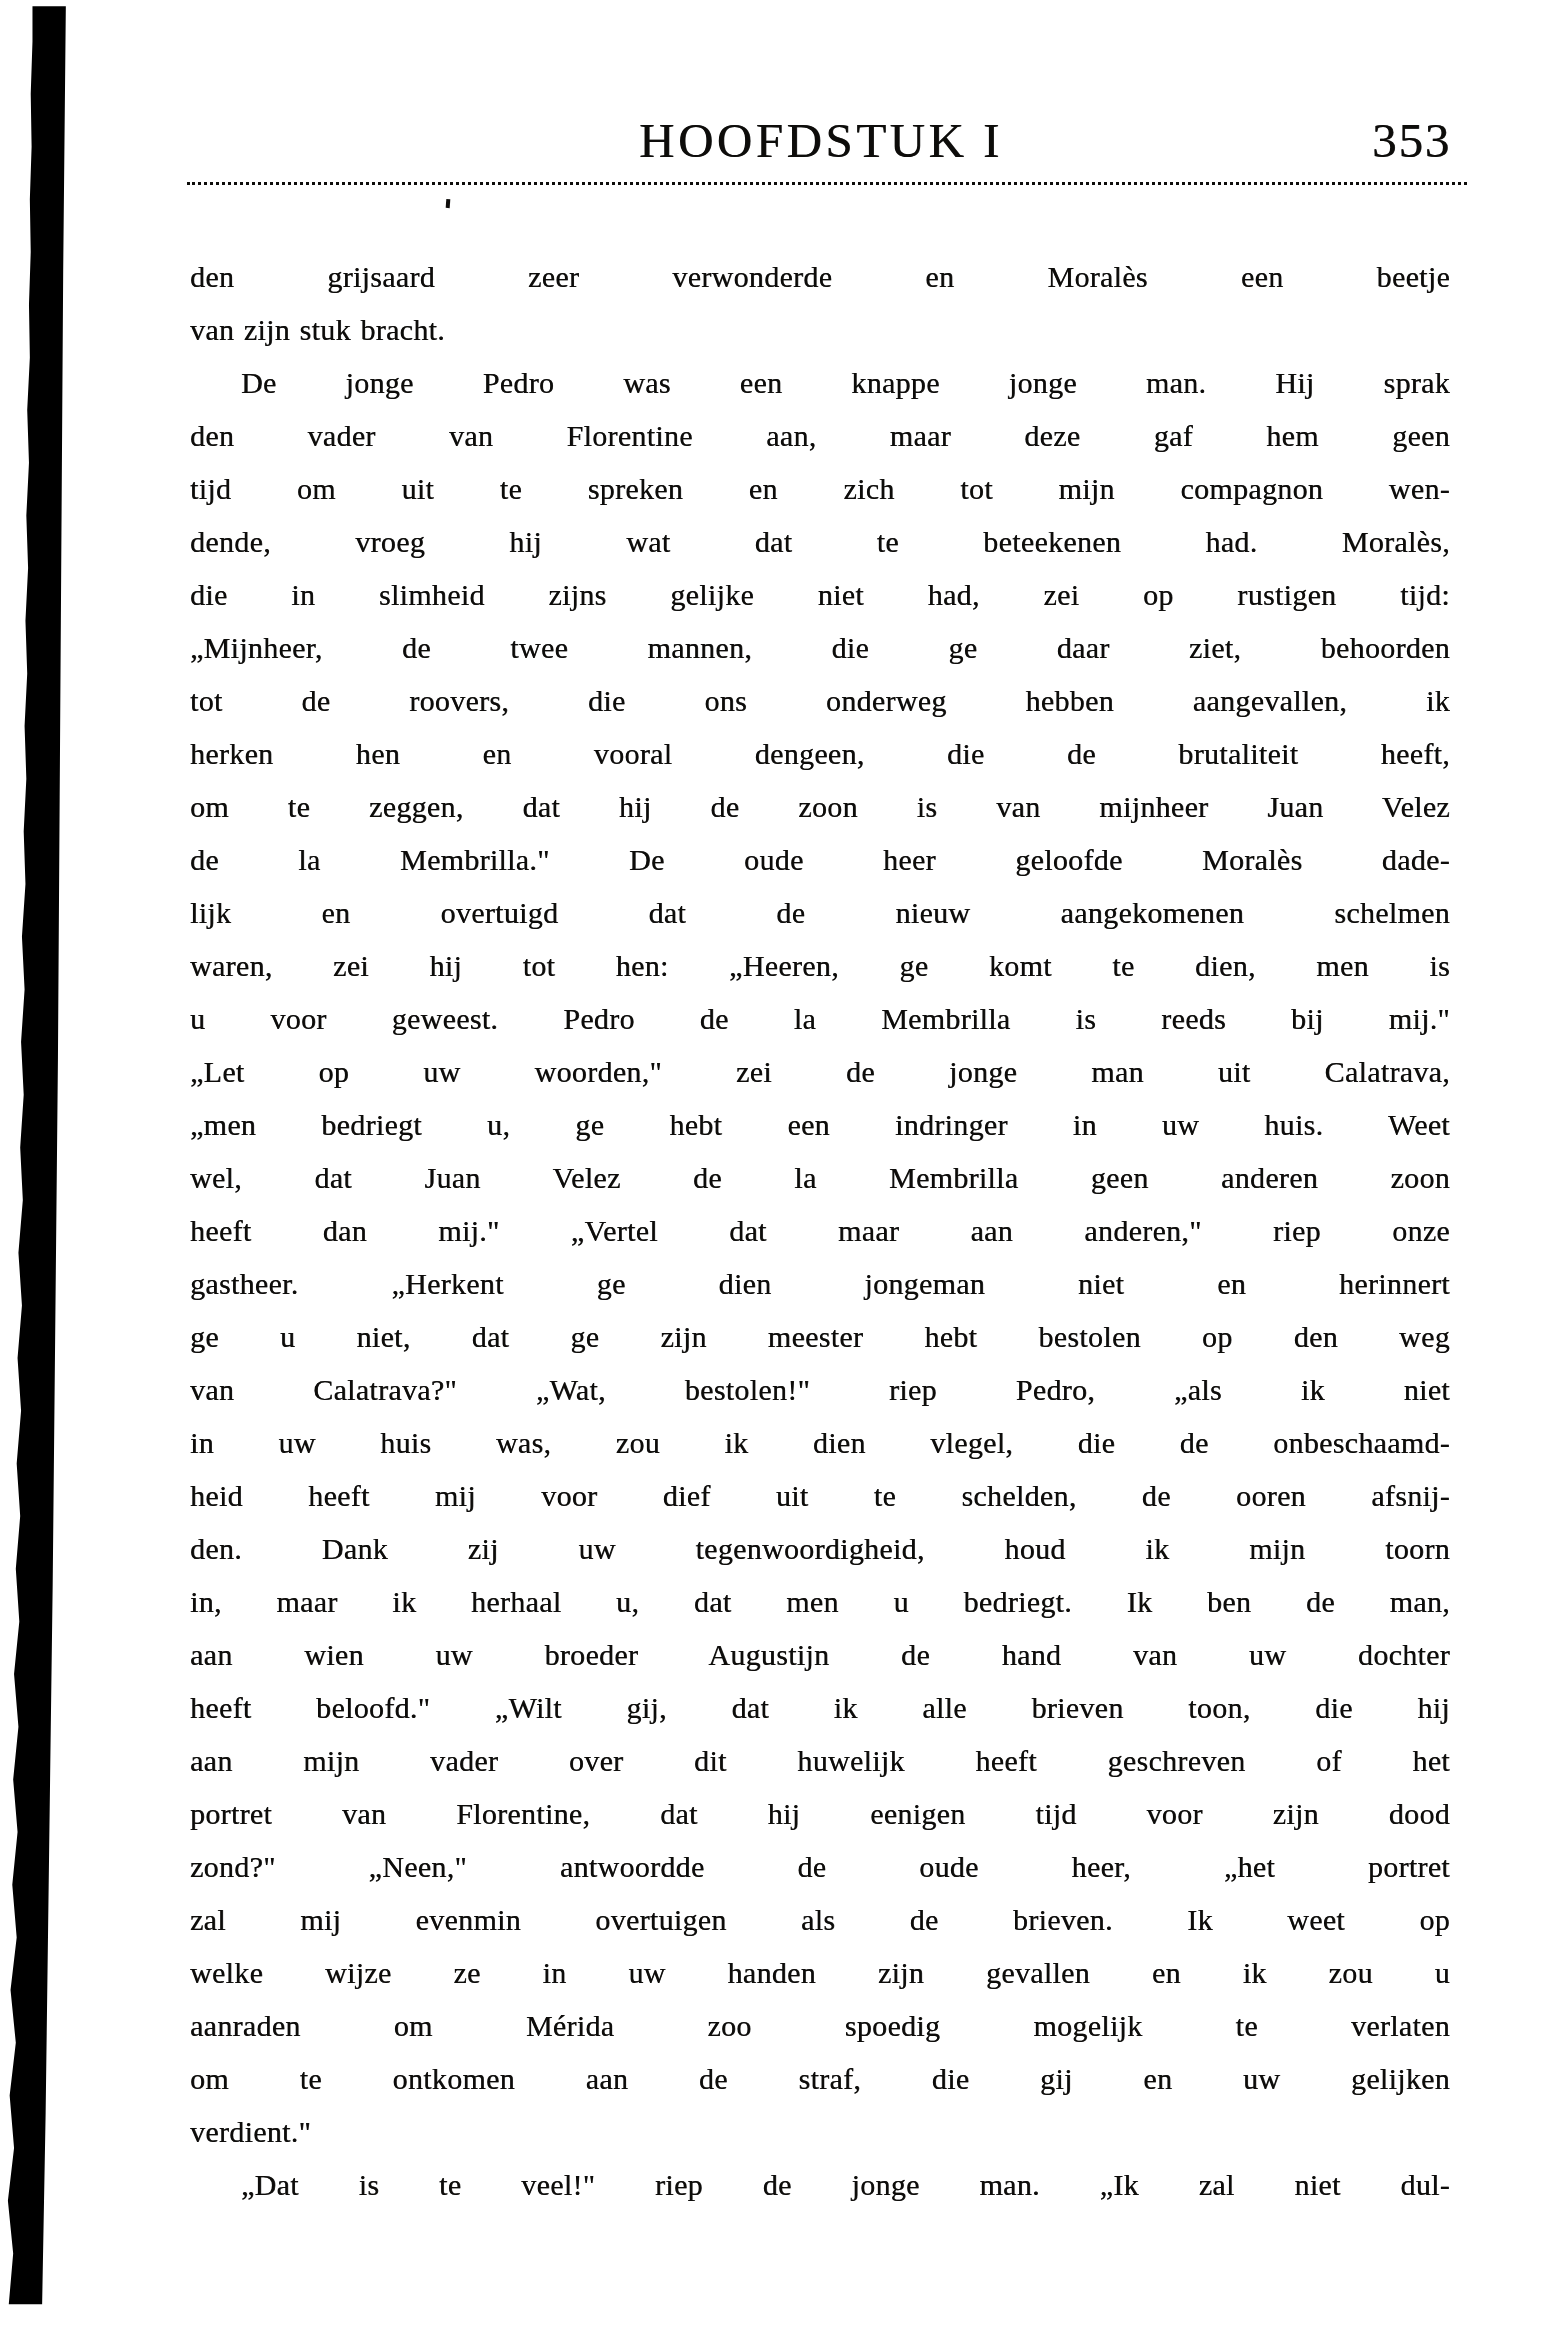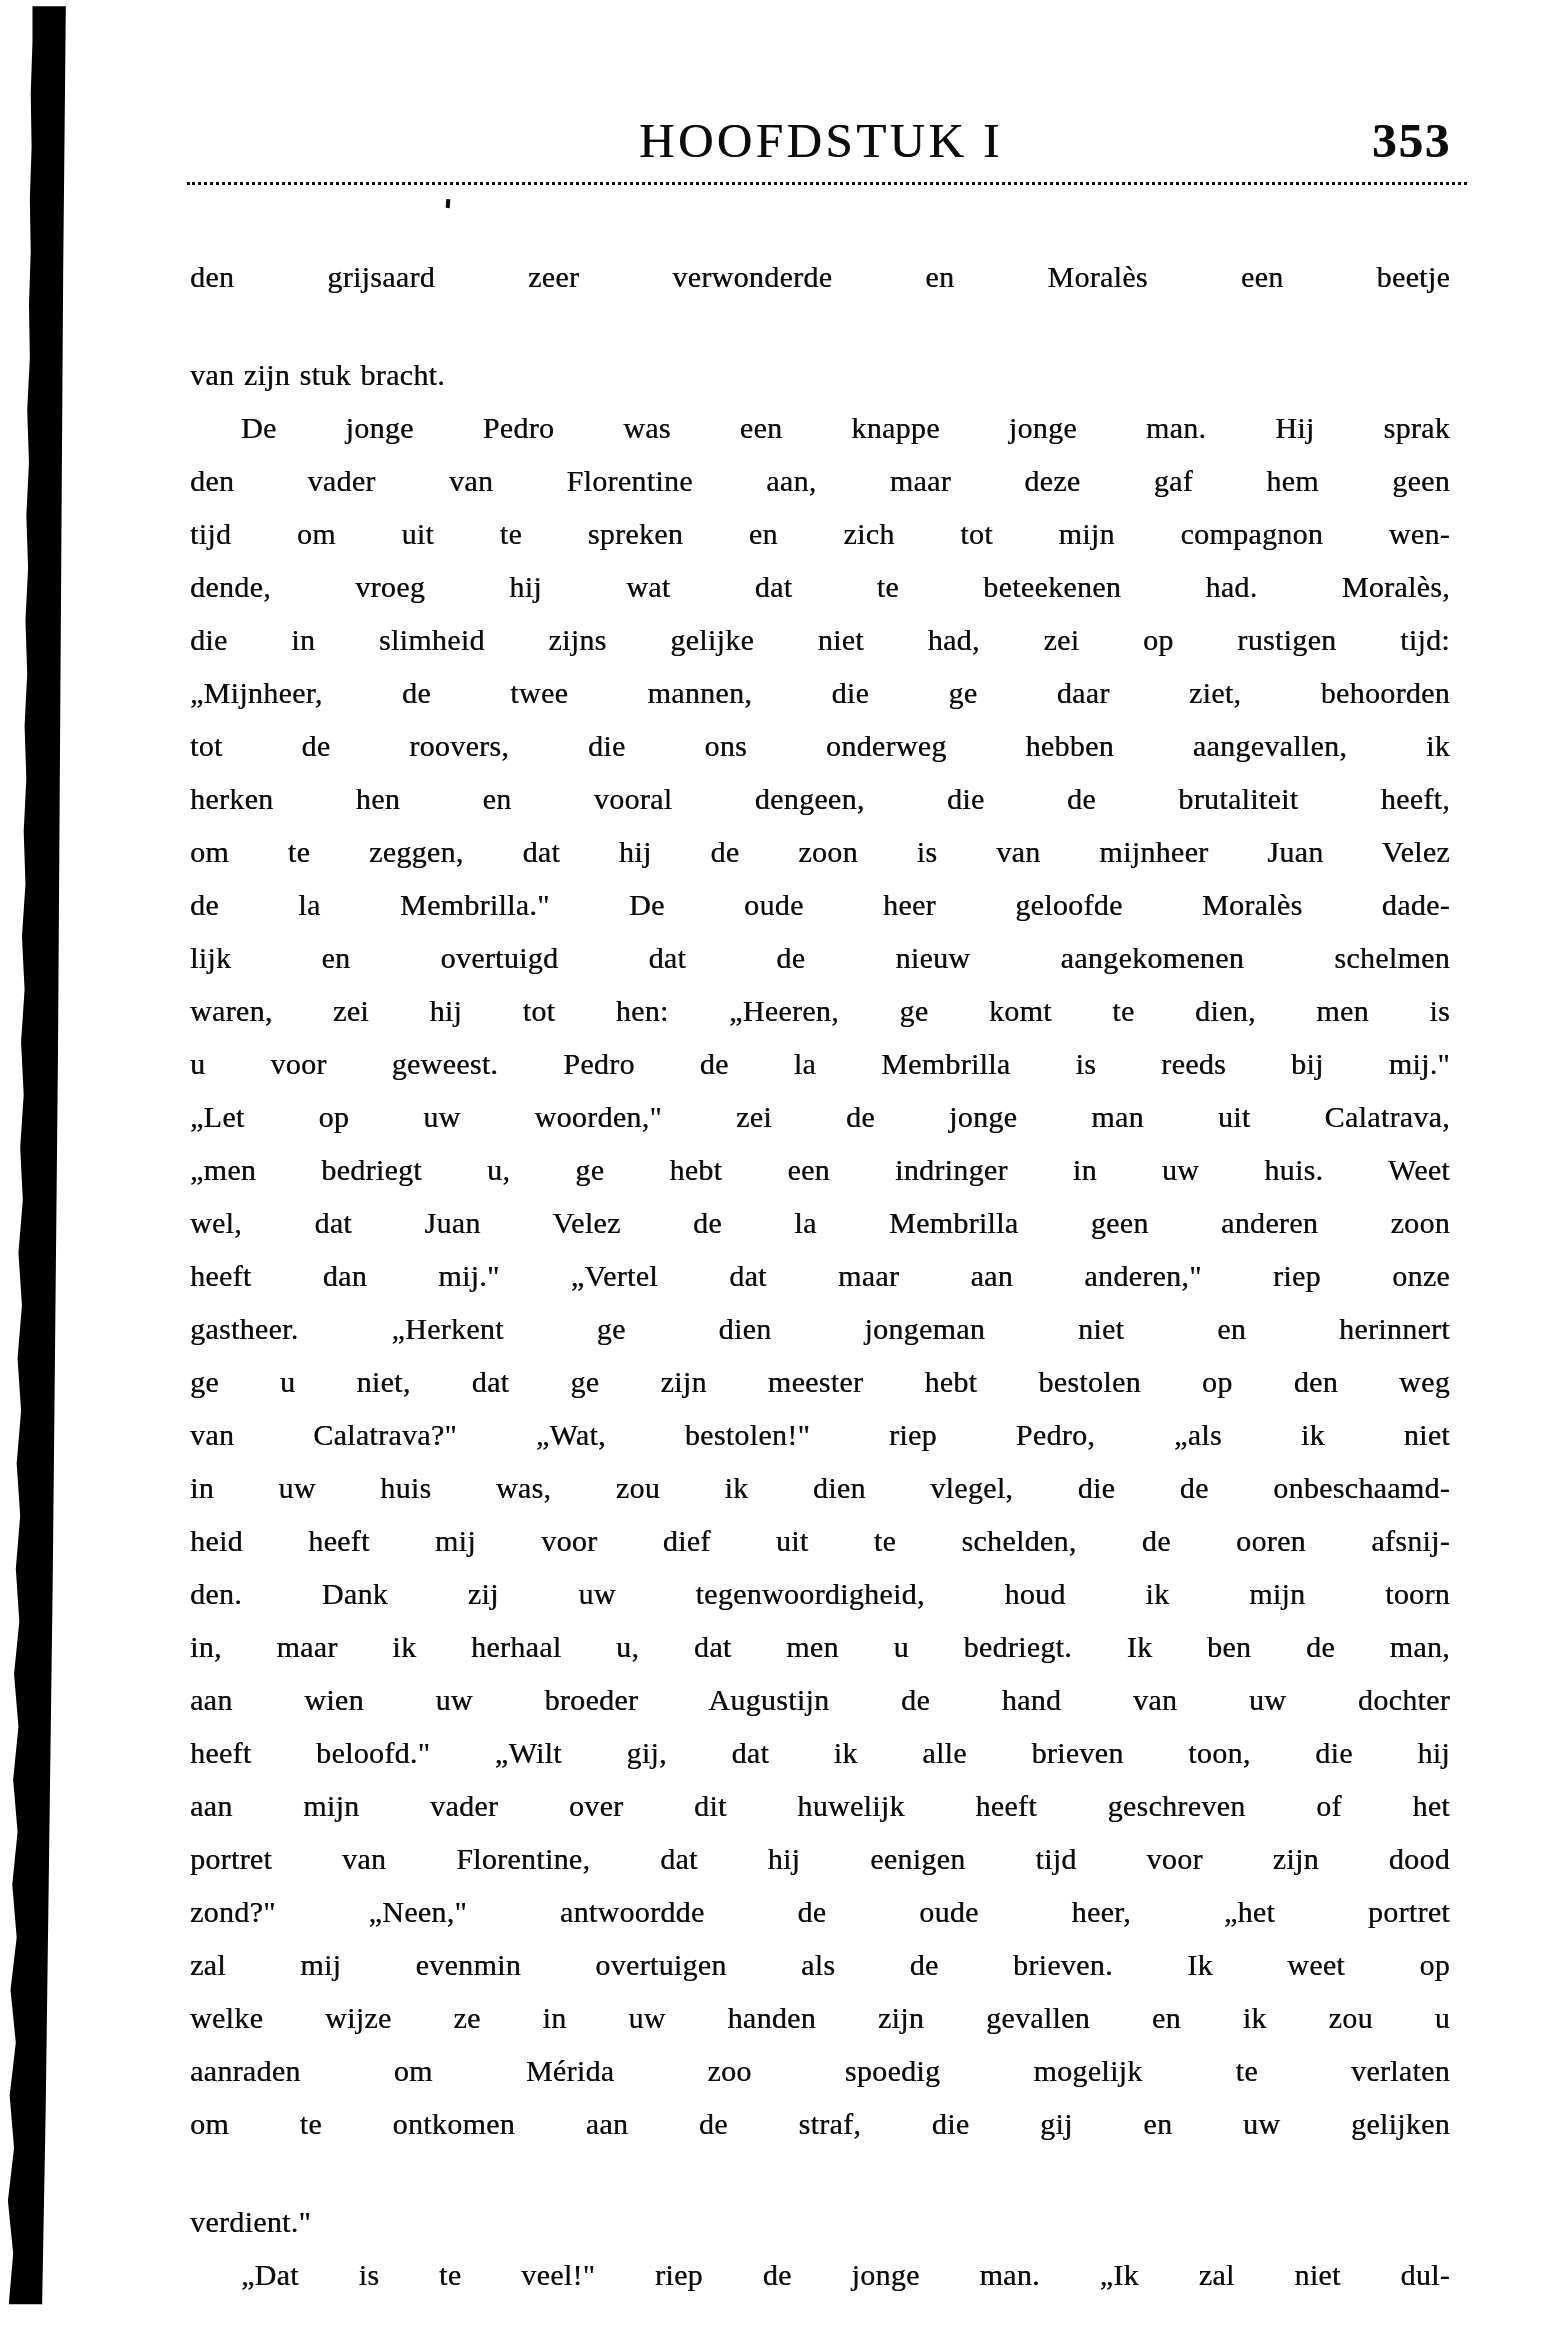--- a/index.html
+++ b/index.html
@@ -40,21 +40,20 @@
     text-shadow: 0.5px 0 0 rgba(0,0,0,0.8);
   }
   .page-number {
     position: absolute;
     right: 0;
     top: 0;
     font-size: 49px;
     line-height: 55px;
     letter-spacing: 1.8px;
     text-shadow: 0.5px 0 0 rgba(0,0,0,0.8);
-    font-weight: bold;
   }
   
   .dotted-rule {
     position: absolute;
     left: 187px;
     top: 182px;
     width: 1280px;
     height: 0;
     border-bottom: 3.5px dotted #0d0c0a;
   }
@@ -82,21 +81,20 @@
     letter-spacing: 0.3px;
     text-align: justify;
     text-align-last: justify;
     white-space: nowrap;
     text-shadow: 0.4px 0 0 rgba(0,0,0,0.75);
   }
   .line.short {
     text-align: center;
     text-align-last: left;
     white-space: normal;
-    margin-top: 45px;
   }
   .line.indent {
     padding-left: 51px;
     width: 1209px;
   }
 </style>
 </head>
 <body>
 
 <div class="page">

